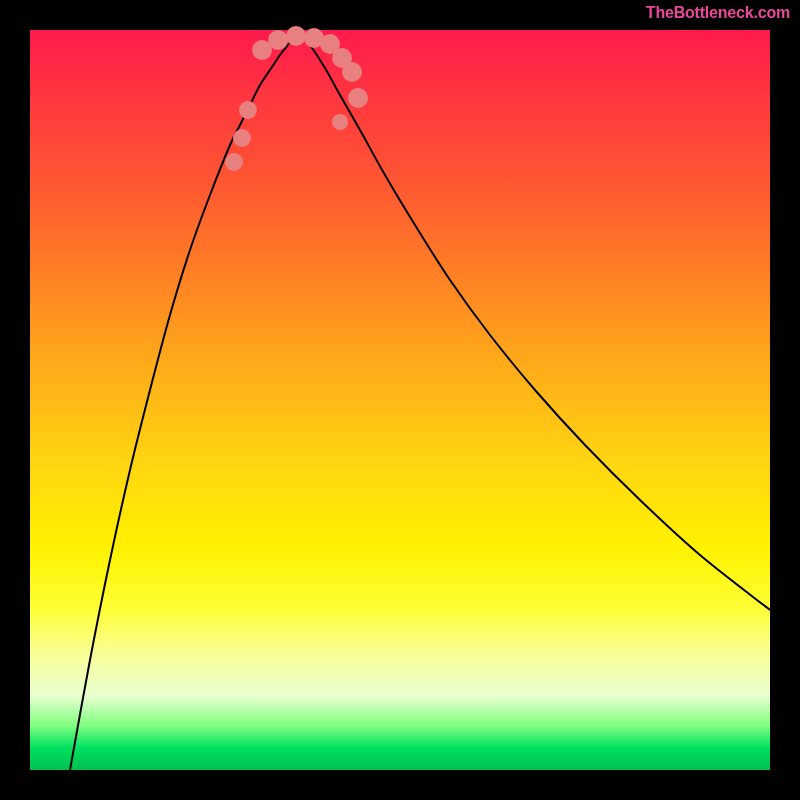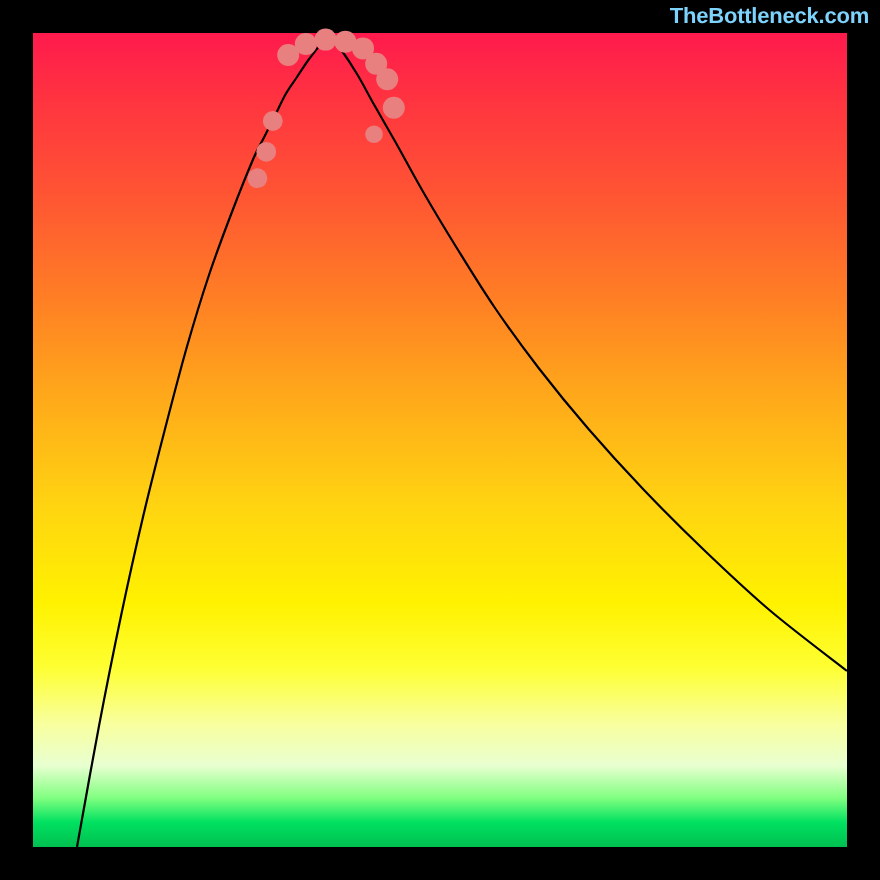--- a/index.html
+++ b/index.html
@@ -31,23 +31,23 @@
       #80ff80 94%,
       #00e060 97%,
       #00c050 100%
     );
   }
   .watermark {
     position: absolute;
     top: 4px;
     right: 10px;
     font-family: Arial, Helvetica, sans-serif;
-    font-size: 20px;
+    font-size: 16px;
     font-weight: 600;
-    color: #7dd3fc;
+    color: #ec4899;
     letter-spacing: -0.2px;
   }
   svg.curves {
     position: absolute;
     left: 0;
     top: 0;
     width: 740px;
     height: 740px;
     overflow: visible;
   }

